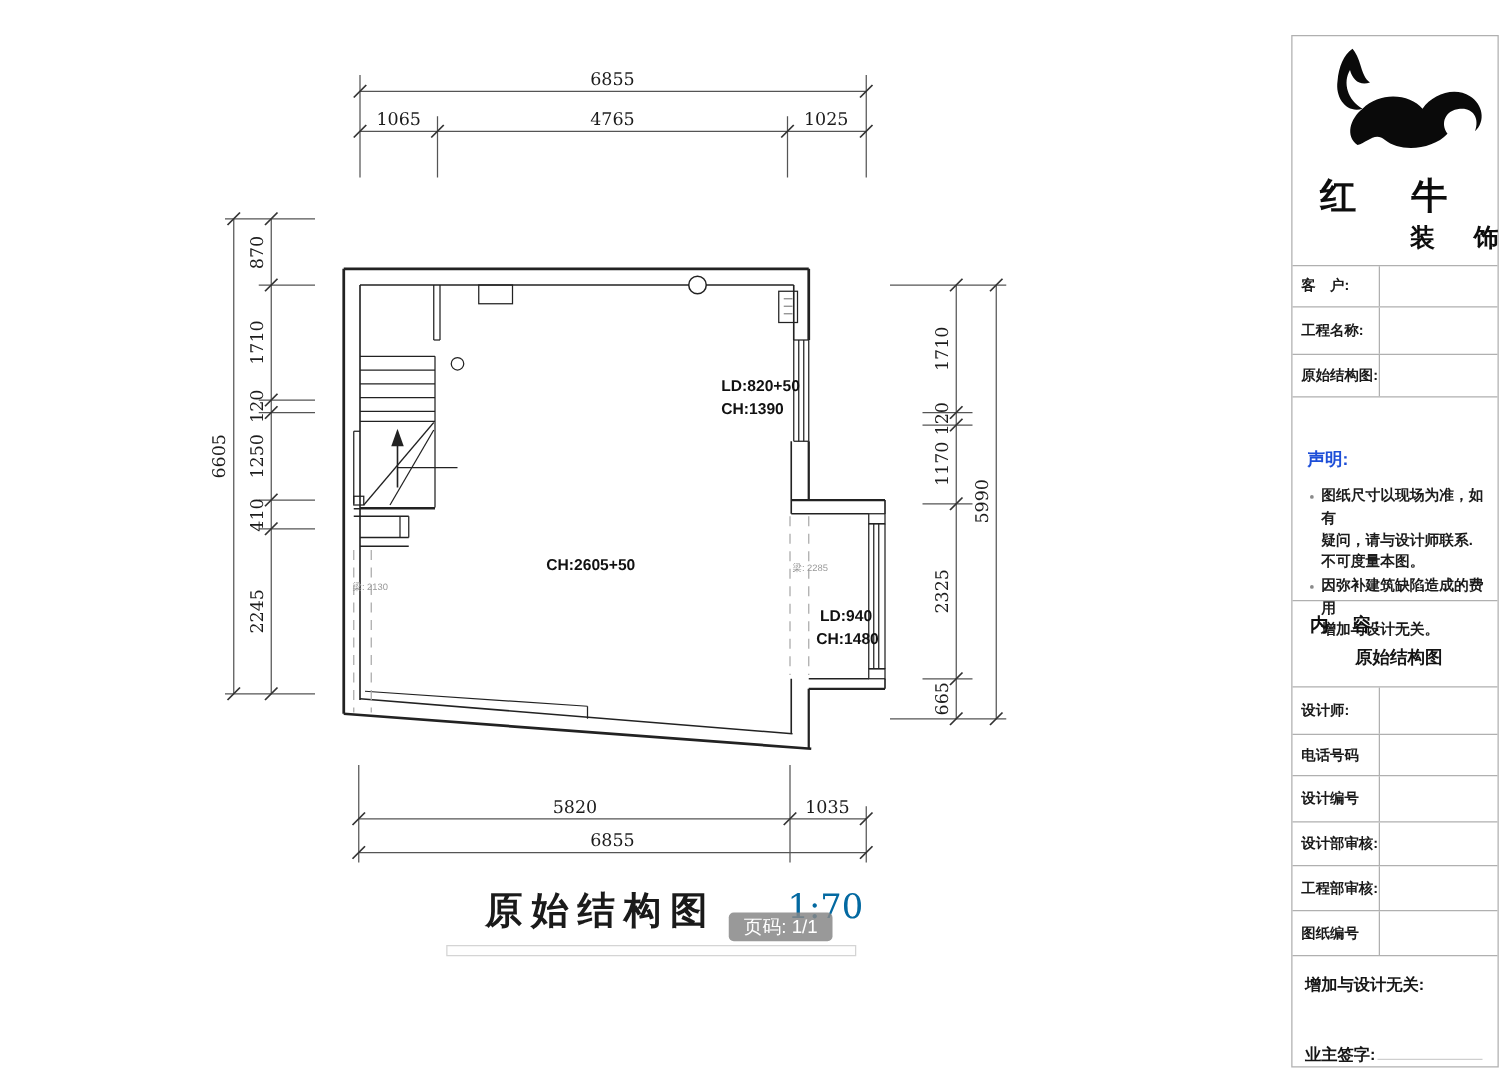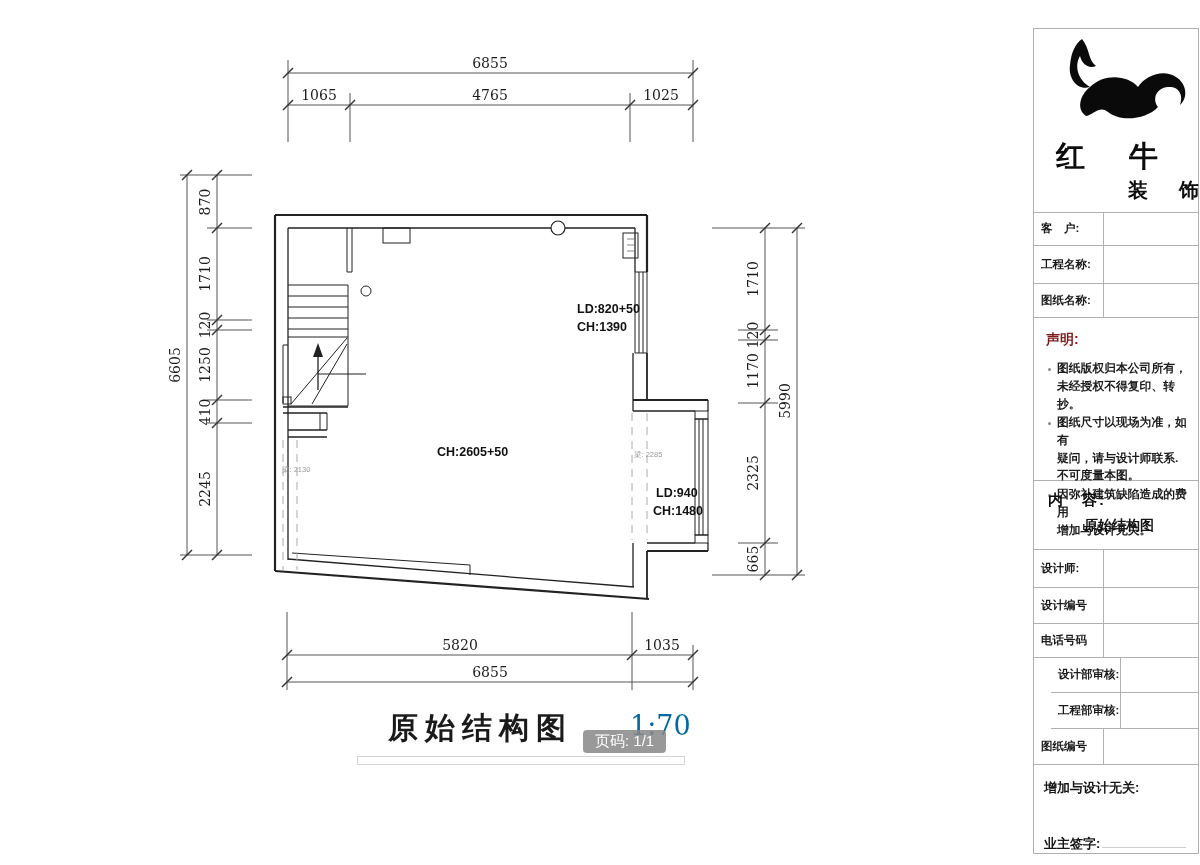--- a/index.html
+++ b/index.html
@@ -32,23 +32,23 @@
   .brand-top{position:absolute;left:22px;top:108px;font-family:"DejaVu Serif",serif;
              font-size:29px;font-weight:600;letter-spacing:17px;color:#0d0d0d;white-space:nowrap;}
   .brand-bottom{position:absolute;left:94px;top:148px;font-family:"DejaVu Serif",serif;
              font-size:20px;font-weight:600;letter-spacing:12px;color:#0d0d0d;white-space:nowrap;}
   .field-row{display:flex;align-items:flex-start;}
   .field-label{width:62px;min-width:62px;border-right:1px solid #b0b0b0;align-self:stretch;
                display:flex;align-items:center;padding-left:7px;font-size:11.5px;font-weight:700;
                color:#1a1a1a;white-space:nowrap;overflow:visible;}
   .field-value{flex:1;}
   .h33{height:33px;} .h39{height:39px;} .h35{height:35px;} .h38{height:38px;}
-  .h34{height:34px;} .h37{height:37px;} .h36{height:36px;margin-left:17px;}
+  .h34{height:34px;} .h37{height:37px;} .h36{height:36px;}
   .statement-cell{height:163px;padding:13px 4px 0 12px;}
-  .statement-title{font-size:14px;font-weight:700;margin-bottom:11px;color:#7f1d1d;}
+  .statement-title{font-size:14px;font-weight:700;margin-bottom:11px;color:#1d4ed8;margin-top:28px;}
   .statement-item{position:relative;padding-left:11px;font-size:11.8px;font-weight:600;
                   line-height:1.5;color:#1c1c1c;white-space:pre-line;margin-bottom:1px;}
   .statement-item::before{content:'';position:absolute;left:2px;top:8px;width:3px;height:3px;
                   background:#8a8a8a;border-radius:50%;}
   .content-cell{height:70px;padding:10px 0 0 14px;}
   .content-label{font-size:15px;font-weight:700;letter-spacing:2px;color:#0f0f0f;}
   .content-value{margin:7px 0 0 36px;font-size:14px;font-weight:700;color:#141414;}
   .footer-cell{flex:1;padding:14px 0 0 10px;}
   .agree-label{font-size:13px;font-weight:700;color:#161616;}
   .sign-row{margin-top:38px;font-size:13px;font-weight:700;color:#161616;}
@@ -294,50 +294,48 @@
 
     <div class="cell field-row h33">
       <div class="field-label">客　户:</div>
       <div class="field-value"></div>
     </div>
     <div class="cell field-row h39">
       <div class="field-label">工程名称:</div>
       <div class="field-value"></div>
     </div>
     <div class="cell field-row h35">
-      <div class="field-label">图纸名称:</div>
+      <div class="field-label">原始结构图:</div>
       <div class="field-value"></div>
     </div>
 
     <div class="cell statement-cell">
       <div class="statement-title">声明:</div>
-      <div class="statement-item">图纸版权归本公司所有，
-未经授权不得复印、转抄。</div>
       <div class="statement-item">图纸尺寸以现场为准，如有
 疑问，请与设计师联系.
 不可度量本图。</div>
       <div class="statement-item">因弥补建筑缺陷造成的费用
 增加与设计无关。</div>
     </div>
 
     <div class="cell content-cell">
       <div class="content-label">内　容:</div>
       <div class="content-value">原始结构图</div>
     </div>
 
     <div class="cell field-row h38">
       <div class="field-label">设计师:</div>
       <div class="field-value"></div>
     </div>
+    <div class="cell field-row h34">
+      <div class="field-label">电话号码</div>
+      <div class="field-value"></div>
+    </div>
     <div class="cell field-row h37">
       <div class="field-label">设计编号</div>
-      <div class="field-value"></div>
-    </div>
-    <div class="cell field-row h34">
-      <div class="field-label">电话号码</div>
       <div class="field-value"></div>
     </div>
     <div class="cell field-row h36">
       <div class="field-label">设计部审核:</div>
       <div class="field-value"></div>
     </div>
     <div class="cell field-row h36">
       <div class="field-label">工程部审核:</div>
       <div class="field-value"></div>
     </div>

